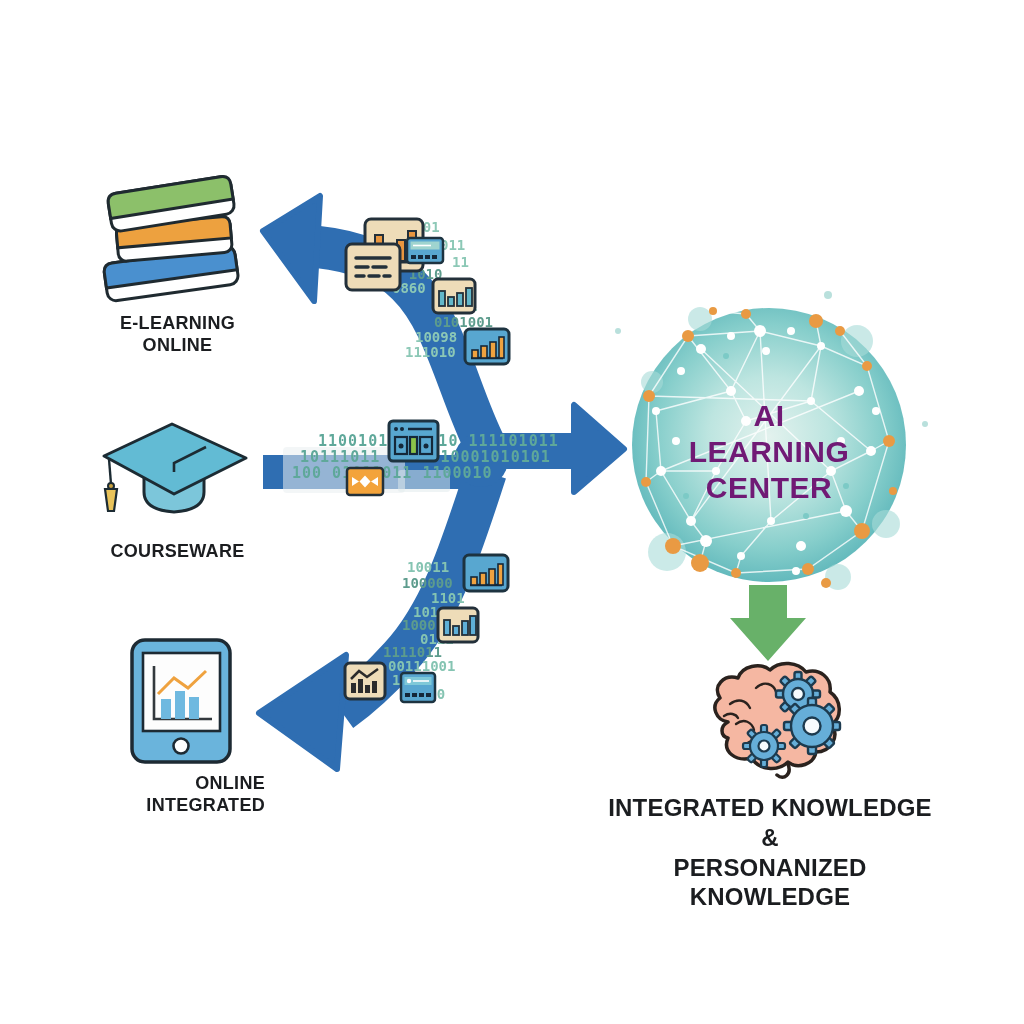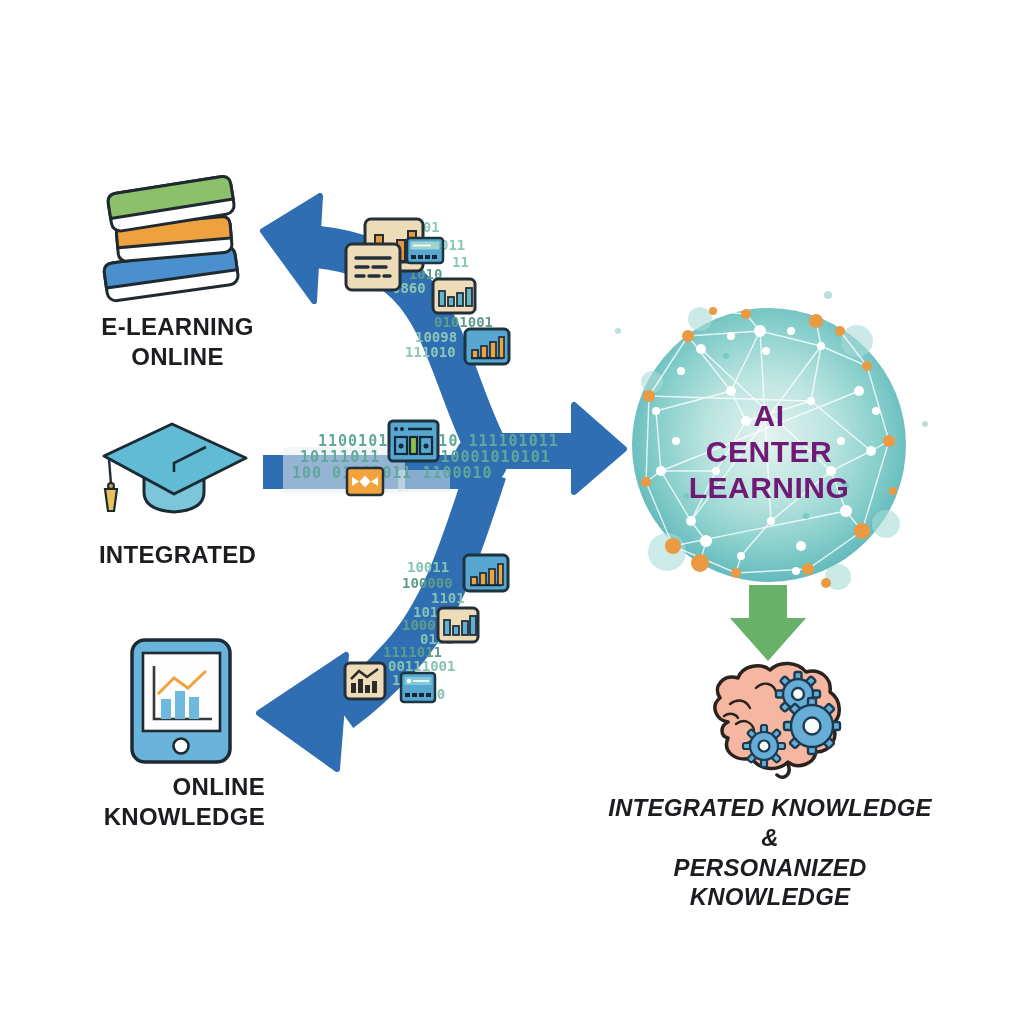--- a/index.html
+++ b/index.html
@@ -1,23 +1,23 @@
 <!DOCTYPE html>
 <html><head>
 <meta charset="utf-8">
 <style>
   html,body{margin:0;padding:0;background:#ffffff;}
   .canvas{position:relative;width:1024px;height:1024px;background:#ffffff;overflow:hidden;
           font-family:"Liberation Sans",sans-serif;}
   .art{position:absolute;left:0;top:0;}
   .label{position:absolute;text-align:center;font-weight:bold;color:#1b1d20;line-height:1.24;letter-spacing:.3px;}
   .label span{display:block;}
-  .src-label{font-size:24px;}
+  .src-label{font-size:18px;}
   .hub-label{font-size:30px;color:#701a75;line-height:1.2;letter-spacing:.5px;}
-  .result-label{font-size:24px;letter-spacing:.2px;font-style:italic;}
+  .result-label{font-size:24px;letter-spacing:.2px;}
   .bin{font-family:"DejaVu Sans Mono",monospace;font-weight:bold;}
   .bin-top{font-size:14px;fill:#8cc8b6;}
   .bin-mid{font-size:15px;fill:#5fa89a;letter-spacing:1px;}
   .bin-bot{font-size:14px;fill:#85c4b2;}
   .bin-dark{fill:#5d9c8d;}
 </style>
 </head>
 <body>
 
 <div class="canvas">
@@ -385,32 +385,32 @@
     </g>
   </g>
 </svg>
 
 <div class="label src-label" style="left:90px;top:312px;width:175px;">
   <span>E-LEARNING</span>
   <span>ONLINE</span>
 </div>
 
 <div class="label src-label" style="left:90px;top:540px;width:175px;">
-  <span>INTEGRATED</span>
+  <span>COURSEWARE</span>
 </div>
 
 <div class="label src-label" style="left:85px;top:772px;width:180px;text-align:right;">
   <span>ONLINE</span>
-  <span>KNOWLEDGE</span>
+  <span>INTEGRATED</span>
 </div>
 
 <div class="label hub-label" style="left:669px;top:398px;width:200px;">
   <span>AI</span>
+  <span>LEARNING</span>
   <span>CENTER</span>
-  <span>LEARNING</span>
 </div>
 
 <div class="label result-label" style="left:605px;top:793px;width:330px;">
   <span>INTEGRATED KNOWLEDGE &amp;</span>
   <span>PERSONANIZED KNOWLEDGE</span>
 </div>
 
 </div>
 
 </body></html>

